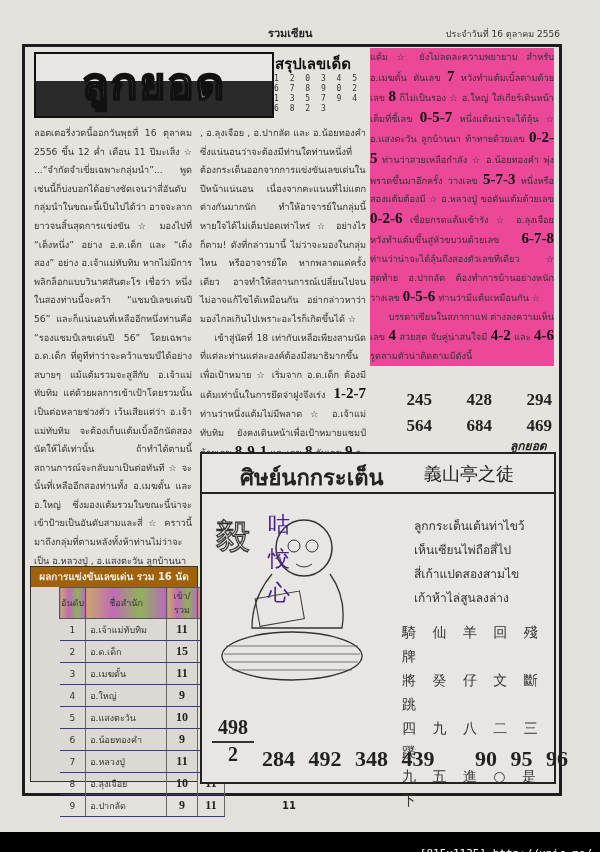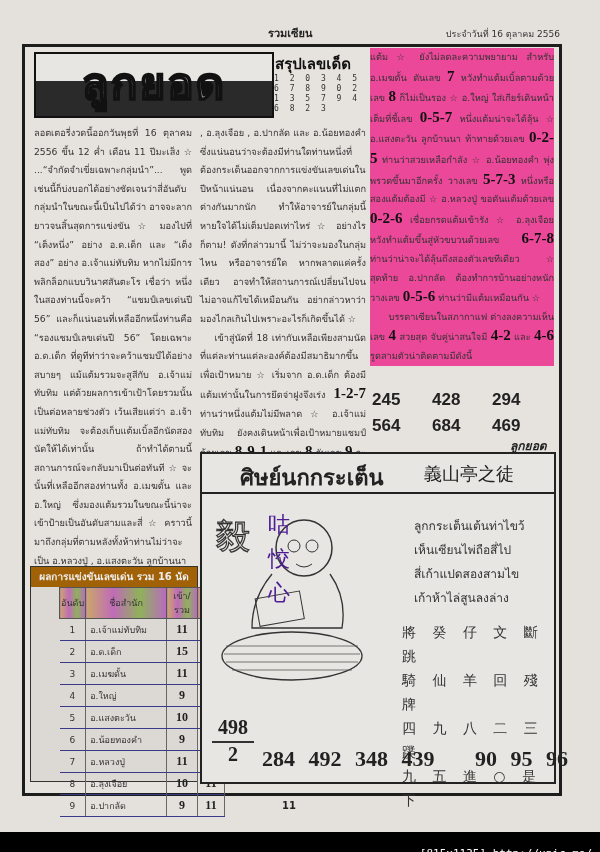--- a/index.html
+++ b/index.html
@@ -13,21 +13,21 @@
   .logo-box{position:absolute;left:30px;top:50px;width:340px;height:70px;}
   .logo-main{position:absolute;left:4px;top:2px;width:236px;height:62px;background:#2a2a2a;border:2px solid #111;color:#efefef;font-family:"DejaVu Serif",serif;font-weight:bold;font-size:44px;line-height:60px;text-align:center;letter-spacing:2px;
      background:linear-gradient(#e8e6e2 0 44%,#2a2a2a 44% 100%);-webkit-text-stroke:2px #111;color:#eee;}
   .logo-sub{position:absolute;left:245px;top:2px;font-size:15px;font-weight:bold;color:#111;}
   .logo-nums{position:absolute;left:244px;top:24px;width:90px;height:40px;font-size:8px;color:#333;line-height:10px;letter-spacing:3px;word-break:break-all;font-family:"DejaVu Sans Mono",monospace;}
   .col{position:absolute;font-size:9.2px;line-height:18.6px;color:#333;text-align:justify;}
   .col .big{font-family:"Liberation Serif",serif;font-weight:bold;font-size:15px;color:#111;}
   .col1{left:34px;top:124px;width:158px;}
   .col2{left:200px;top:124px;width:166px;}
   .col3{left:370px;top:48px;width:184px;background:#ec4899;}
-  .num-grid{position:absolute;left:372px;top:390px;width:180px;display:grid;grid-template-columns:repeat(3,1fr);row-gap:6px;font-family:Liberation Sans, sans-serif;font-weight:bold;font-size:17px;color:#222;text-align:left;}
+  .num-grid{position:absolute;left:372px;top:390px;width:180px;display:grid;grid-template-columns:repeat(3,1fr);row-gap:6px;font-family:Liberation Serif, serif;font-weight:bold;font-size:17px;color:#222;text-align:right;}
   .signature{position:absolute;left:510px;top:436px;font-style:italic;font-weight:bold;font-size:12px;color:#222;}
   .ad-box{position:absolute;left:200px;top:452px;width:356px;height:332px;border:2px solid #222;box-sizing:border-box;background:#e8e6e2;}
   .ad-head{position:absolute;left:0;top:0;width:352px;height:38px;border-bottom:2px solid #222;}
   .ad-title-th{position:absolute;left:38px;top:6px;font-size:22px;font-weight:bold;color:#222;font-family:"DejaVu Serif",serif;}
   .ad-title-cn{position:absolute;left:222px;top:8px;font-size:18px;color:#222;font-family:"DejaVu Serif",serif;}
   .ad-poem{position:absolute;left:212px;top:60px;font-size:12px;line-height:24px;color:#333;}
   .ad-cn-side{position:absolute;left:66px;top:54px;width:28px;font-size:22px;line-height:34px;color:#4c1d95;font-family:"DejaVu Serif",serif;}
   .ad-cn-block{position:absolute;left:200px;top:166px;font-size:14px;line-height:24px;letter-spacing:6px;color:#333;font-family:"DejaVu Serif",serif;}
   .ad-illus{position:absolute;left:10px;top:54px;width:160px;height:180px;}
   .frac{position:absolute;left:10px;top:262px;width:42px;text-align:center;font-family:"Liberation Serif",serif;font-weight:bold;font-size:20px;color:#222;}
@@ -201,22 +201,22 @@
       </g>
     </svg>
     <div class="ad-cn-side">咕 恔 心</div>
     <div class="ad-poem">
       <div>ลูกกระเต็นเต้นท่าไขว้</div>
       <div>เห็นเซียนไพ่ถือสี่ไป</div>
       <div>สี่เก้าแปดสองสามไข</div>
       <div>เก้าห้าไล่สูนลงล่าง</div>
     </div>
     <div class="ad-cn-block">
+      <div>騎 仙 羊 回 殘 牌</div>
       <div>將 癸 仔 文 斷 跳</div>
-      <div>騎 仙 羊 回 殘 牌</div>
       <div>四 九 八 二 三 蹼</div>
       <div>九 五 進 ○ 是 下</div>
     </div>
     <div class="frac">
       <div class="n">498</div>
       <div>2</div>
     </div>
     <div class="ad-nums">
       <span>284</span>
       <span>492</span>

